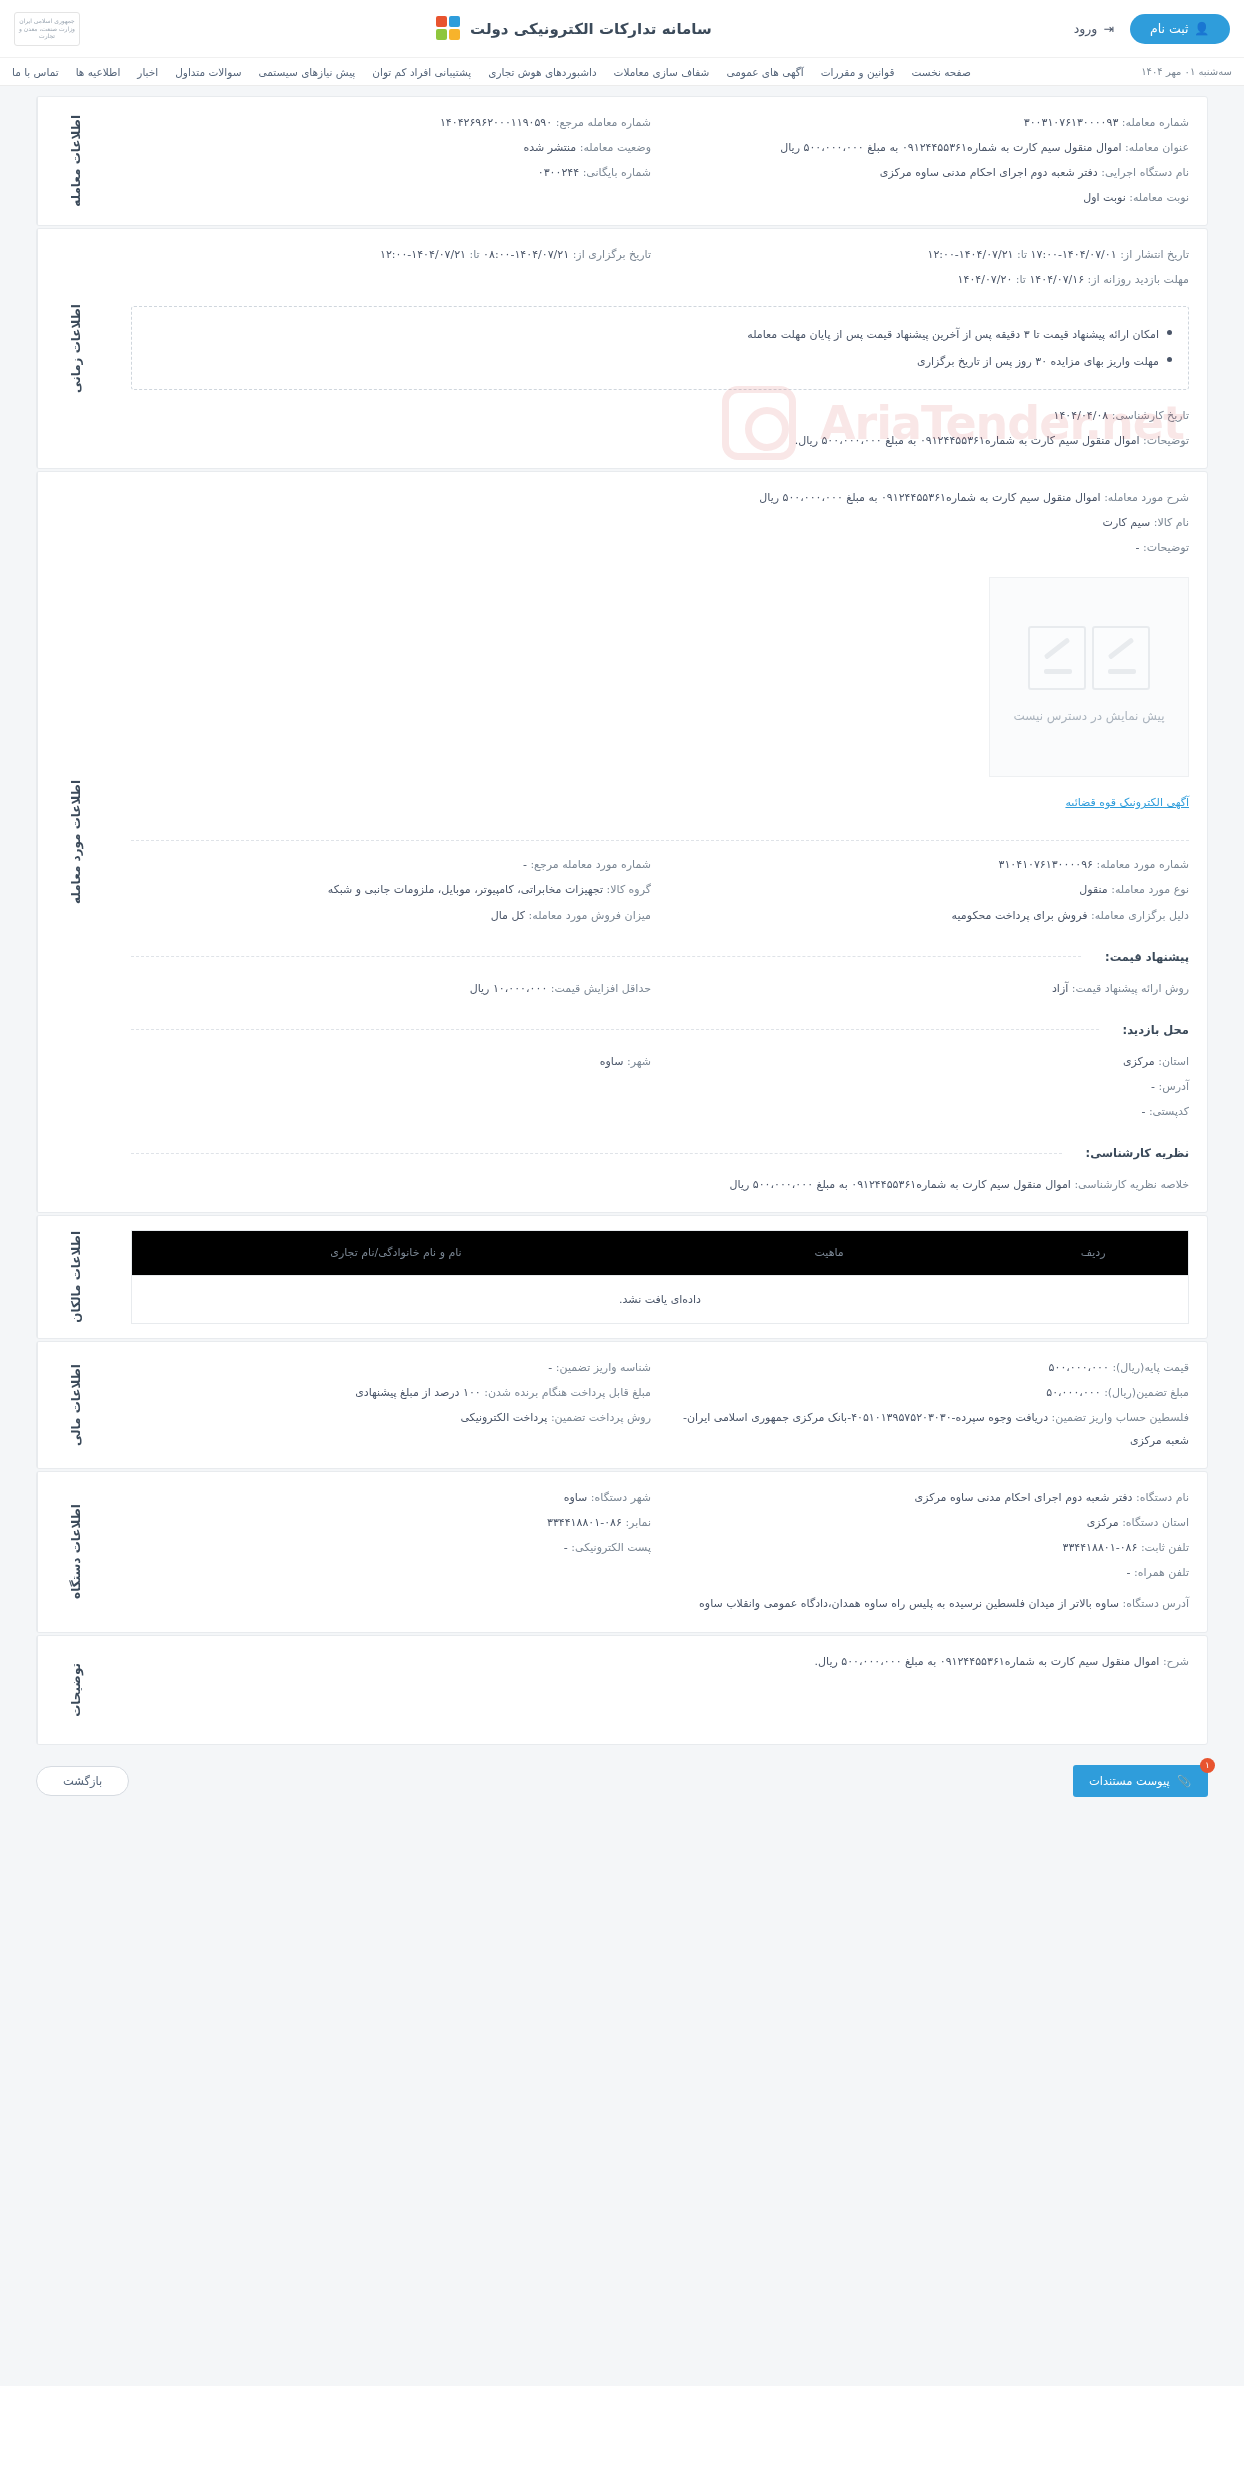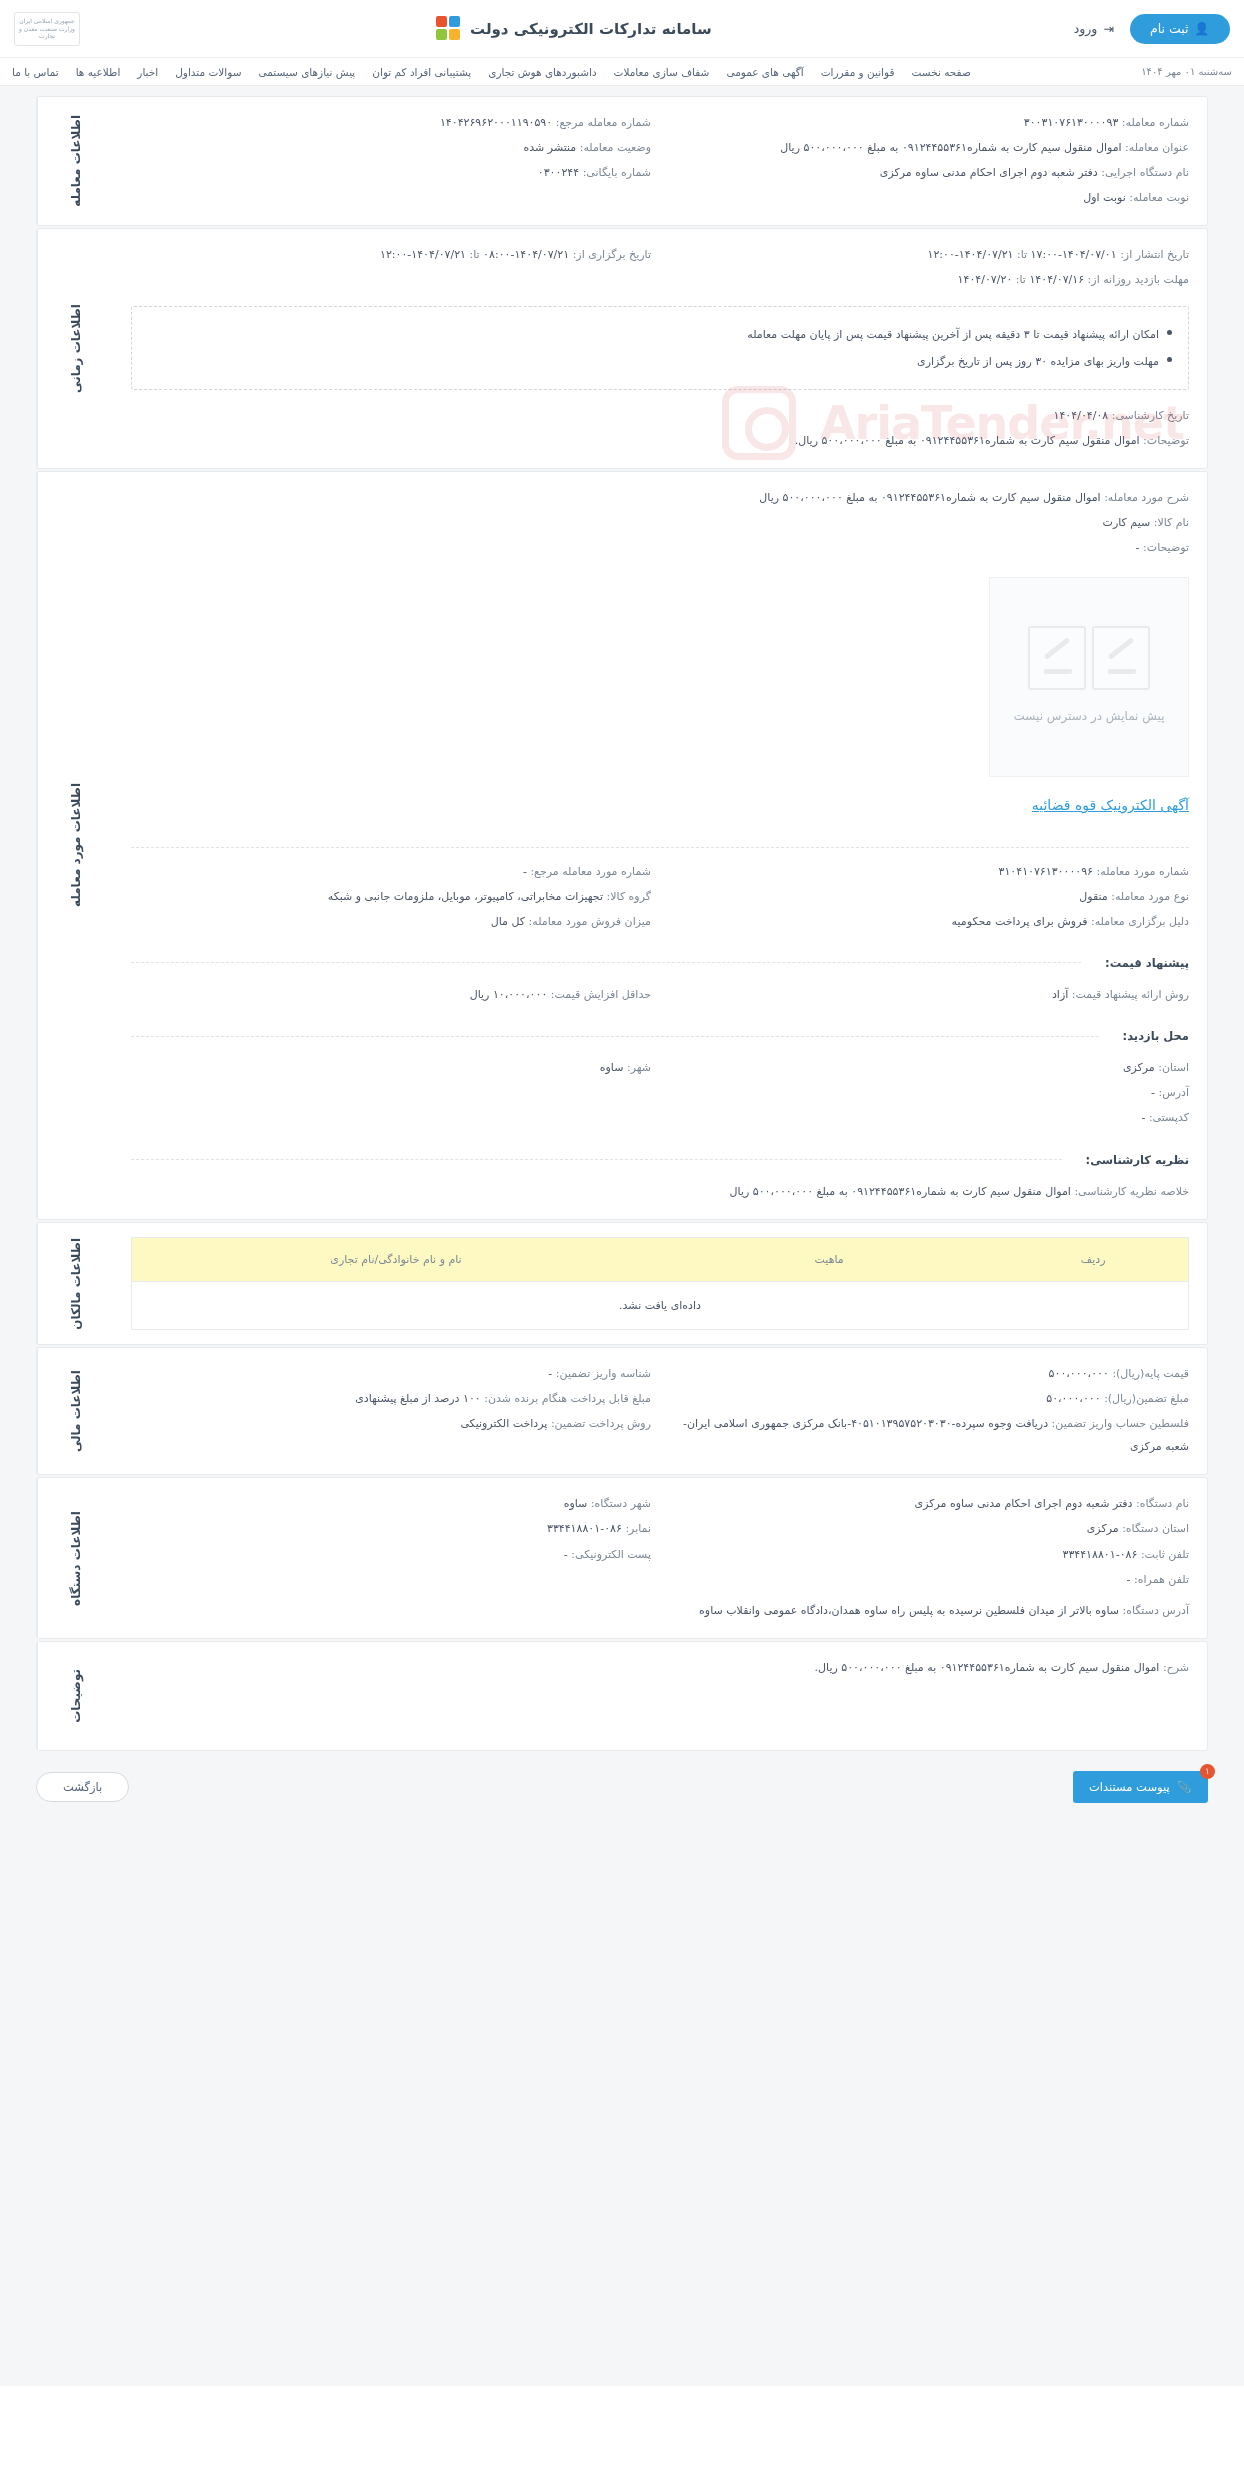--- a/index.html
+++ b/index.html
@@ -144,37 +144,37 @@
     content: ""; position: absolute; left: 12px; top: 18px;
     width: 30px; height: 5px; background: #c7ced6; transform: rotate(-38deg); border-radius: 2px;
   }
   .gavel-icons .g::after {
     content: ""; position: absolute; left: 14px; bottom: 14px;
     width: 28px; height: 5px; background: #c7ced6; border-radius: 2px;
   }
   .preview-text { color: #aab3bd; font-size: 12px; }
 
   .judicial-link {
-    color: #2f9ddb; font-size: 14px; padding: 6px 18px 14px 18px; display: block;
+    color: #2f9ddb; font-size: 11px; padding: 6px 18px 14px 18px; display: block;
   }
 
   hr.dashed {
     border: none; border-top: 1px dashed #dfe3e8; margin: 12px 0;
   }
   .subhead { color: #3b4a5a; font-weight: bold; font-size: 11.5px; }
   .subhead-row { display: flex; align-items: center; gap: 24px; }
   .subhead-row .fill { flex: 1; border-top: 1px dashed #dfe3e8; }
 
   
   table.tbl {
     width: 100%; border-collapse: collapse; font-size: 11px;
     border: 1px solid #e8ebee;
   }
   table.tbl th {
-    background: #fef9c3; color: #7b8794; font-weight: normal;
+    background: #000000; color: #7b8794; font-weight: normal;
     padding: 10px 12px; border-bottom: 1px solid #e8ebee; text-align: center; margin-top: 39px;
   }
   table.tbl td {
     padding: 12px; text-align: center; color: #4a5568;
   }
 
   
   .footer-bar {
     display: flex; justify-content: space-between; align-items: center;
     padding: 18px 0 8px 0; direction: rtl;

